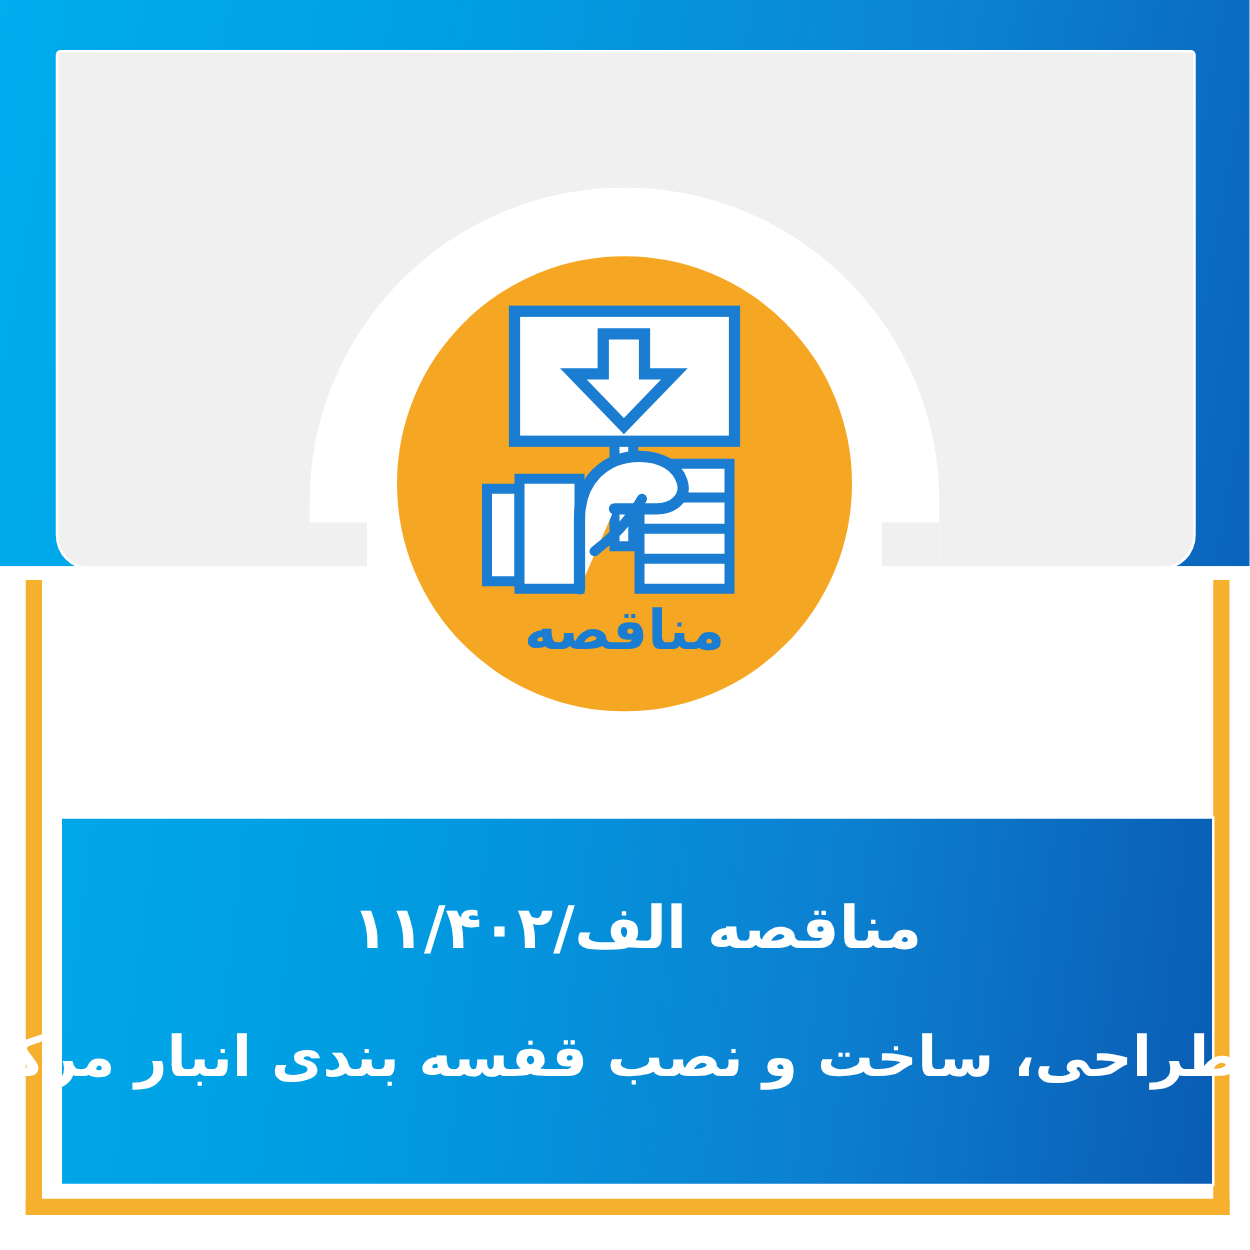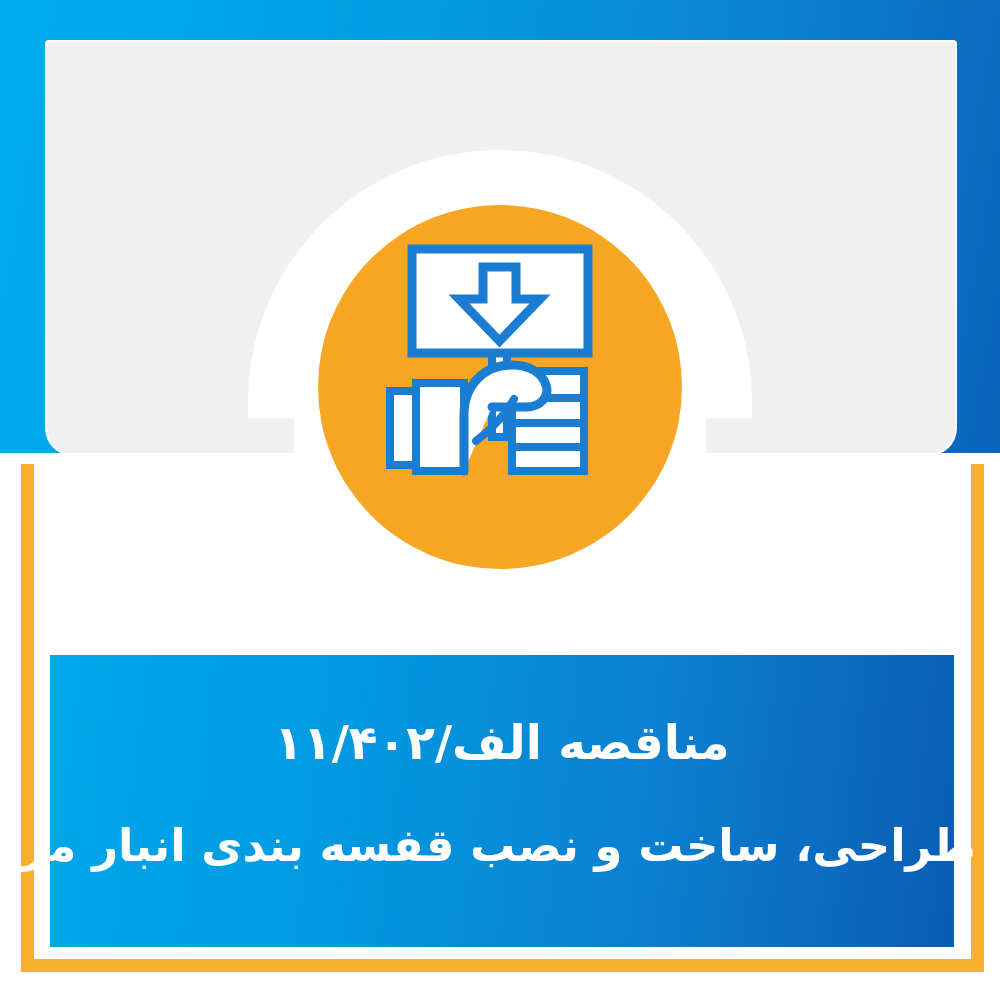--- a/index.html
+++ b/index.html
@@ -143,20 +143,21 @@
   
   .title-box {
     position: absolute;
     left: 50px;
     top: 655px;
     width: 904px;
     height: 292px;
     background: linear-gradient(97deg, #00A7E8 0%, #009CE2 28%, #0C80D0 66%, #0A5CB4 100%);
     box-shadow: 0 0 0 2px #ffffff;
     overflow: visible;
+    padding-left: 16px;
   }
   .title-lines {
     position: absolute;
     left: -22px;
     right: -22px;
     top: 56px;
     text-align: center;
     direction: rtl;
   }
   .title-line-1 {
@@ -215,20 +216,21 @@
         <line x1="132" y1="155" x2="204" y2="155" stroke="#1B7DD1" stroke-width="8"></line>
         <line x1="132" y1="180" x2="204" y2="180" stroke="#1B7DD1" stroke-width="8"></line>
         <line x1="132" y1="204" x2="204" y2="204" stroke="#1B7DD1" stroke-width="8"></line>
 
         <path d="M84 228 L84 172 C84 142 104 122 132 122 C150 122 162 130 166 142
                  C170 154 160 164 146 164 L112 164" fill="#FFFFFF" stroke="#1B7DD1" stroke-width="9" stroke-linejoin="round" stroke-linecap="round"></path>
 
         <path d="M134 156 C126 170 112 186 96 198" fill="none" stroke="#1B7DD1" stroke-width="8" stroke-linecap="round"></path>
       </svg>
 
+      <div class="badge-caption">مناقصه</div>
     </div>
   </div>
 
   <div class="title-box">
     <div class="title-lines">
       <div class="title-line-1">مناقصه الف/۱۱/۴۰۲</div>
       <div class="title-line-2">طراحی، ساخت و نصب قفسه بندی انبار مرکزی</div>
     </div>
   </div>
 

